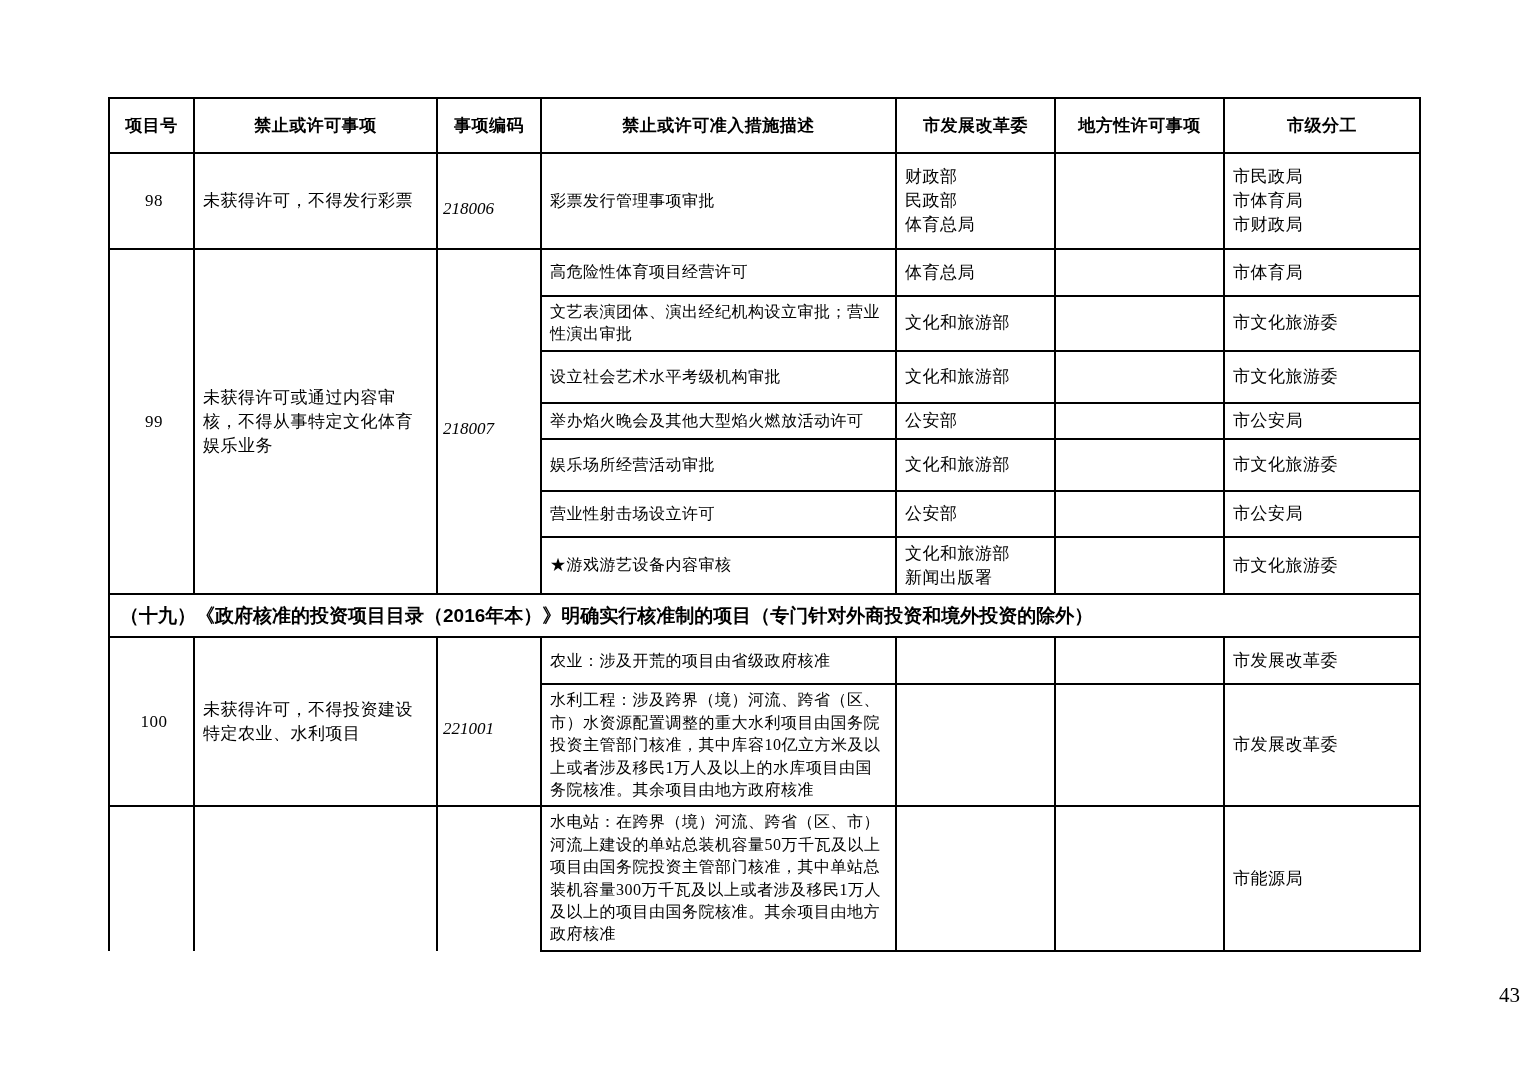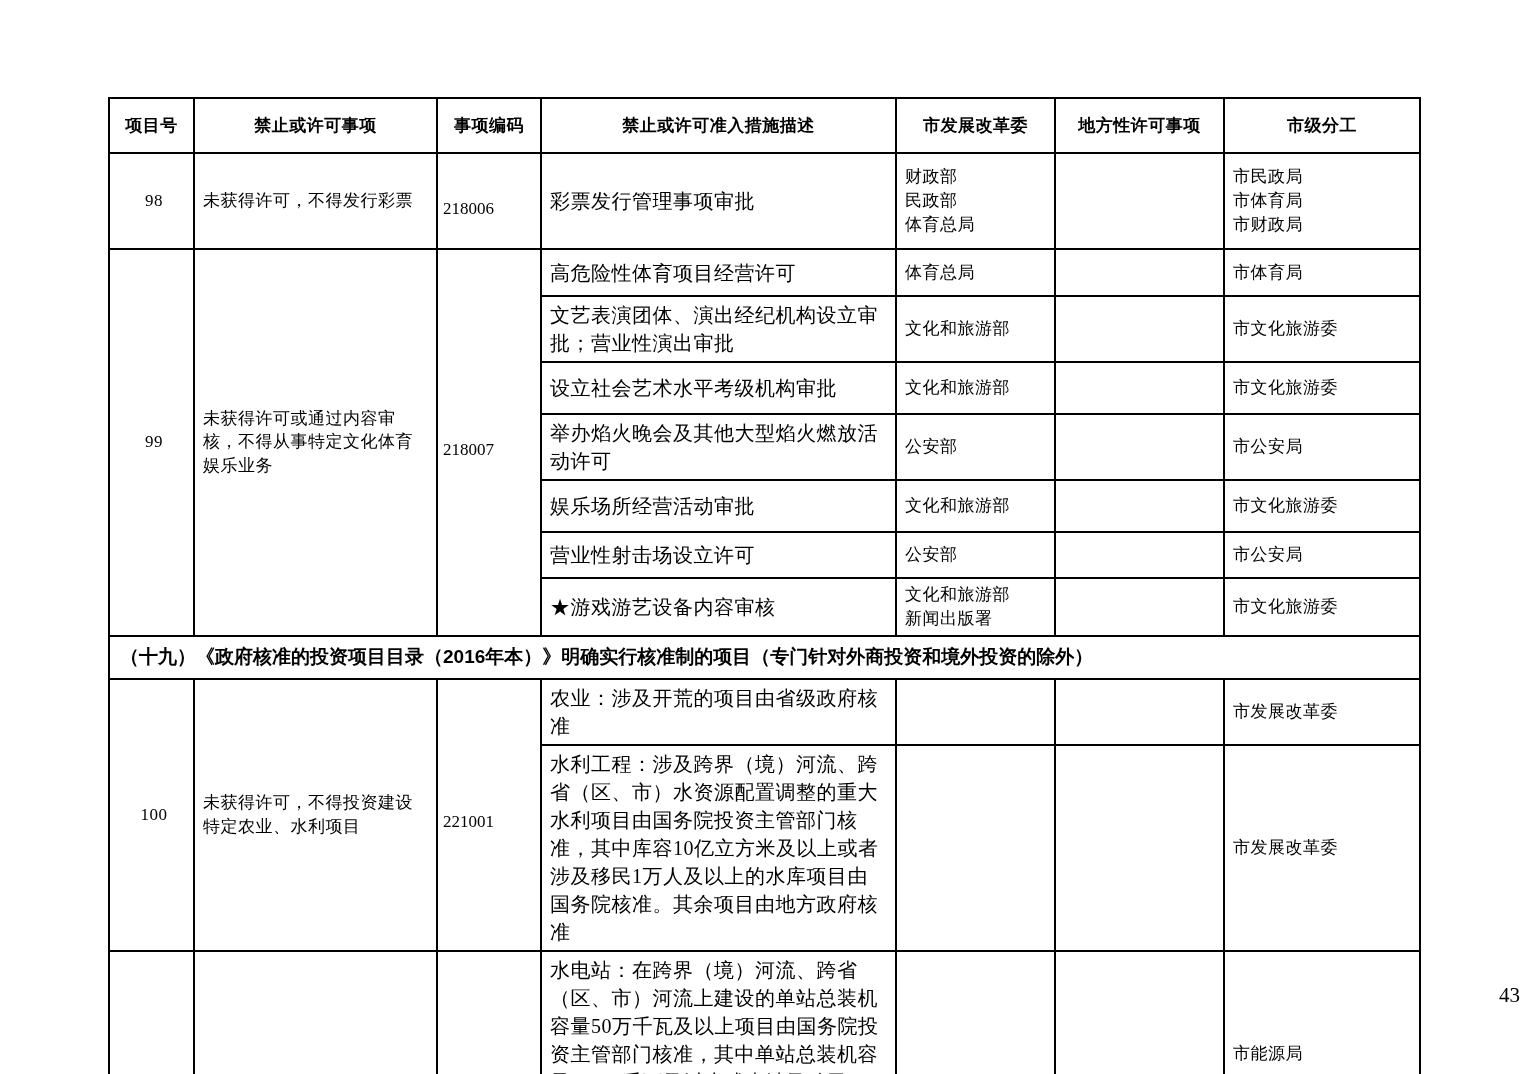--- a/index.html
+++ b/index.html
@@ -16,22 +16,22 @@
   td,th {
     border:2px solid #000;
     padding:4px 8px;
     font-size:17px; line-height:1.4;
     vertical-align:middle;
     letter-spacing:0.5px;
     word-break:break-all;
   }
   th { font-weight:bold; padding:10px;border-radius:20px; }
   td.num  { text-align:center;padding-left:13px; }
-  td.code { padding:19px 3px 4px 5px; letter-spacing:0; }
-  td.desc { font-size:20px; }
+  td.code { padding:19px 3px 4px 5px; letter-spacing:0;font-style:italic; }
+  td.desc { font-size:16px; }
   .pre { white-space:pre-line; }
   tr.section td {
     font-family:"Liberation Sans","DejaVu Sans",sans-serif;
     font-weight:bold; font-size:19px; letter-spacing:0;
     padding:6px 10px; text-align:left;margin-left:16px;
   }
   td.open-b { border-bottom:none; }
   #pagenum {
     position:absolute; left:0; right:0; top:983px;
     text-align:right; font-size:21px;

